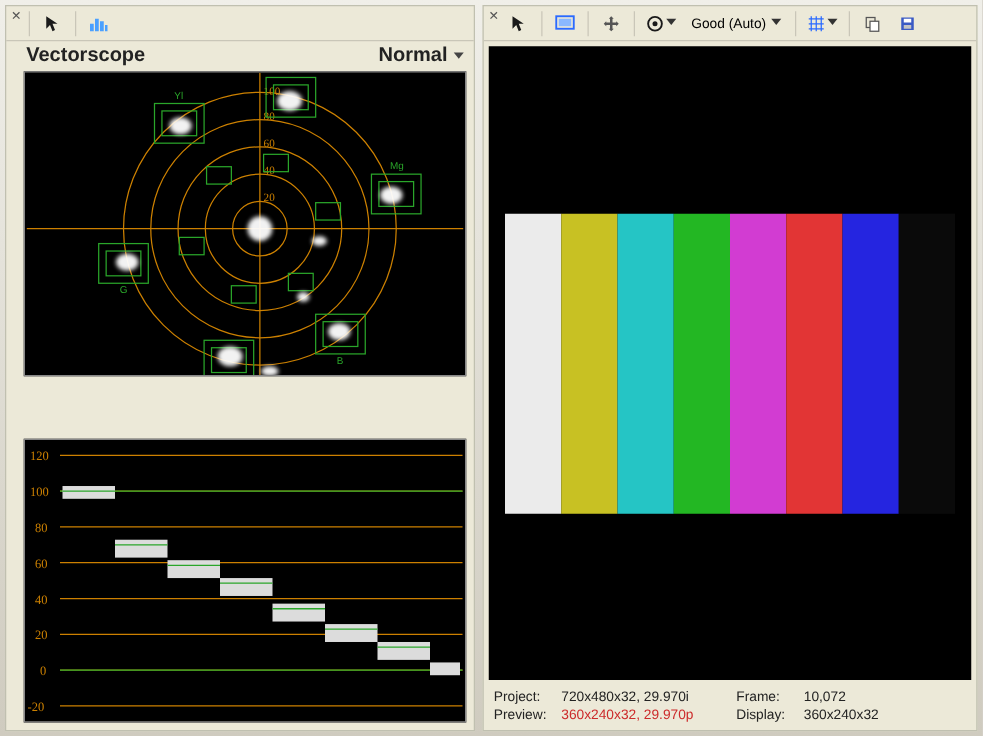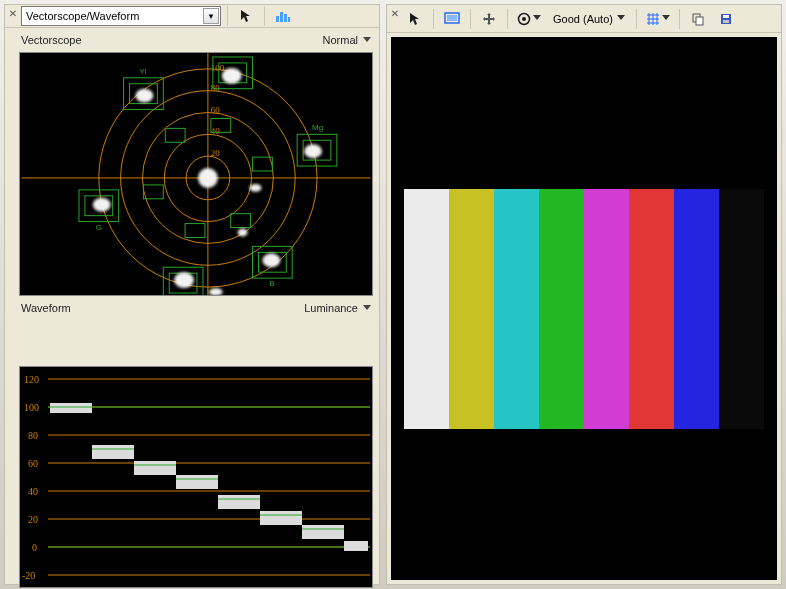--- a/index.html
+++ b/index.html
@@ -88,23 +88,24 @@
     border-radius: 2px;
     cursor: pointer;
     gap: 2px;
     justify-content: center;
   }
 
   
   .left-content { flex: 1; display: flex; flex-direction: column; padding: 4px 6px 6px 14px; gap: 4px; }
   .section-head {
     display: flex; justify-content: space-between; align-items: center;
-    font-size: 11px; color: #222;
+    font-size: 16px; color: #222;
     padding: 0 2px;
     height: 16px;
+    font-weight: bold;
   }
   .mode-drop {
     display: flex; align-items: center; gap: 3px; cursor: pointer;
   }
   .mode-drop .arrowdown { border-top-color: #444; }
   .scope {
     background: #000;
     border: 1px solid #888;
     position: relative;
     overflow: hidden;
@@ -157,24 +158,20 @@
   .status .val.red { color: #cc2a2a; }
 </style>
 </head>
 <body>
 
 <div class="app">
 
   <div class="panel panel-left">
     <div class="close-dock">✕</div>
     <div class="toolbar">
-      <div class="combo" style="width:200px">
-        <span>Vectorscope/Waveform</span>
-        <div class="chev">▾</div>
-      </div>
       <div class="sep"></div>
       <div class="tbtn" title="pointer">
         <svg width="14" height="14" viewBox="0 0 14 14">
             <path d="M2 1 L2 11 L5 8 L7 13 L9 12 L7 7 L11 7 Z" fill="#1a1a1a"></path>
           </svg>
       </div>
       <div class="sep"></div>
       <div class="tbtn" title="histogram">
         <svg width="16" height="14" viewBox="0 0 16 14">
           <rect x="1" y="7" width="3" height="6" fill="#4aa0ff"></rect>
@@ -274,27 +271,20 @@
             <ellipse class="blob" cx="-24" cy="103" rx="10" ry="8"></ellipse>
             <ellipse class="blob" cx="-107" cy="27" rx="9" ry="7"></ellipse>
             <ellipse class="blob" cx="-64" cy="-83" rx="9" ry="7"></ellipse>
             <ellipse class="blob" cx="48" cy="10" rx="6" ry="4"></ellipse>
             <ellipse class="blob" cx="35" cy="55" rx="5" ry="4"></ellipse>
             <ellipse class="blob" cx="8" cy="115" rx="7" ry="4"></ellipse>
           </g>
         </svg>
       </div>
 
-      <div class="section-head">
-        <span>Waveform</span>
-        <div class="mode-drop">
-          <span>Luminance</span>
-          <span class="arrowdown"></span>
-        </div>
-      </div>
 
       <div class="scope scope-wave">
         <svg class="wave-svg" viewBox="0 0 352 220" preserveAspectRatio="none">
 
           <g id="wgrid">
             <line class="wave-grid" x1="28" x2="350" y1="12" y2="12"></line>  
               <text class="wave-label" x="4" y="16">120</text>
             <line class="wave-grid" x1="28" x2="350" y1="40" y2="40"></line>  
               <text class="wave-label" x="4" y="44">100</text>
             <line class="wave-grid" x1="28" x2="350" y1="68" y2="68"></line>  
@@ -408,16 +398,26 @@
           <div class="bar" style="background:#eaeaea"></div>
           <div class="bar" style="background:#c8c228"></div>
           <div class="bar" style="background:#2ac6c6"></div>
           <div class="bar" style="background:#28b828"></div>
           <div class="bar" style="background:#d240d2"></div>
           <div class="bar" style="background:#e23a3a"></div>
           <div class="bar" style="background:#2a2ae0"></div>
           <div class="bar" style="background:#101010"></div>
         </div>
       </div>
+      <div class="status">
+        <span class="lbl">Project:</span>
+        <span class="val">720x480x32, 29.970i</span>
+        <span class="lbl">Frame:</span>
+        <span class="val">10,072</span>
+        <span class="lbl">Preview:</span>
+        <span class="val red">360x240x32, 29.970p</span>
+        <span class="lbl">Display:</span>
+        <span class="val">360x240x32</span>
+      </div>
     </div>
   </div>
 
 </div>
 
 </body></html>

